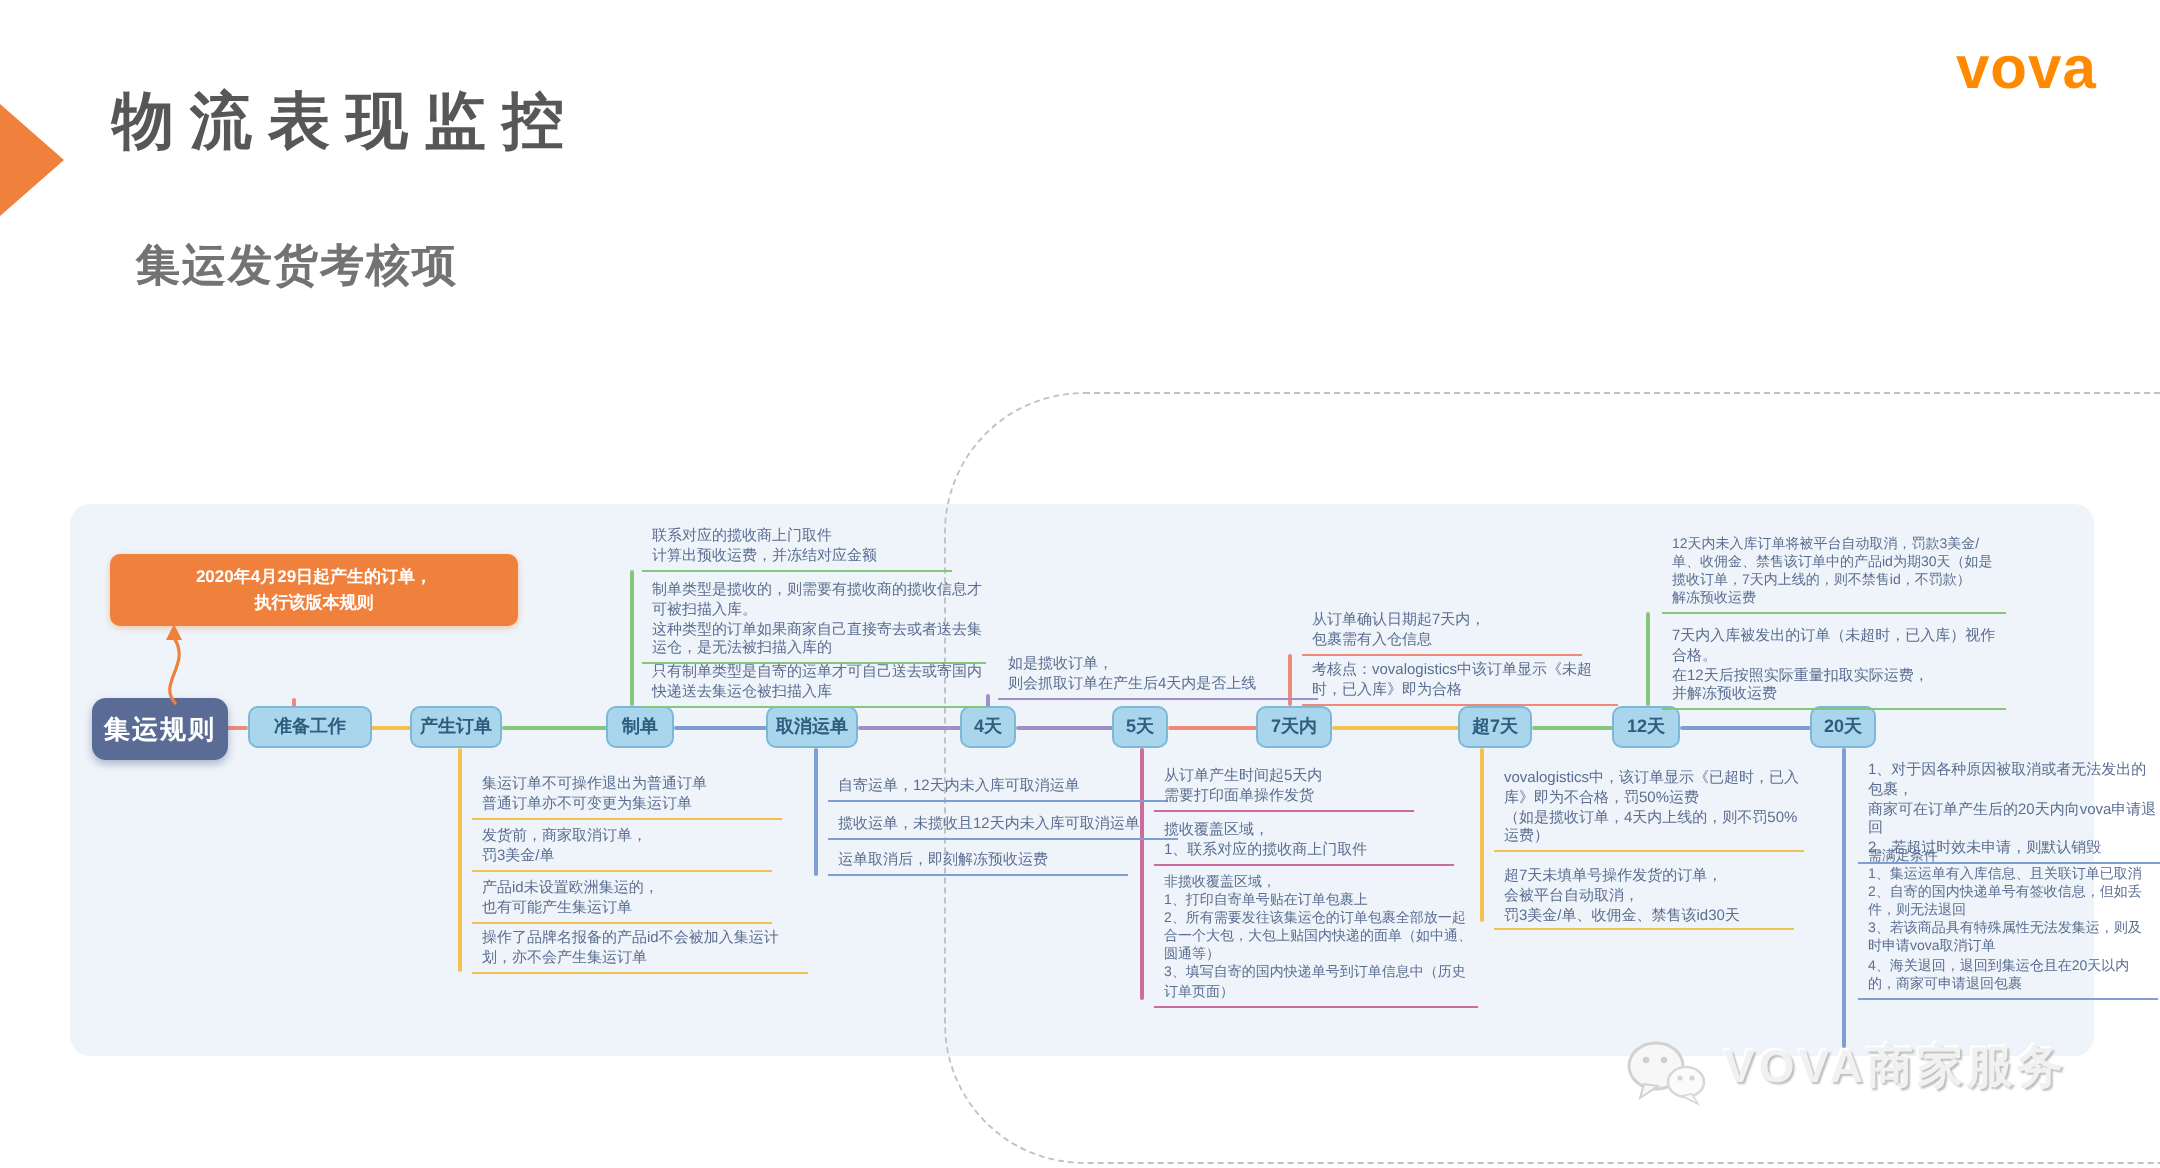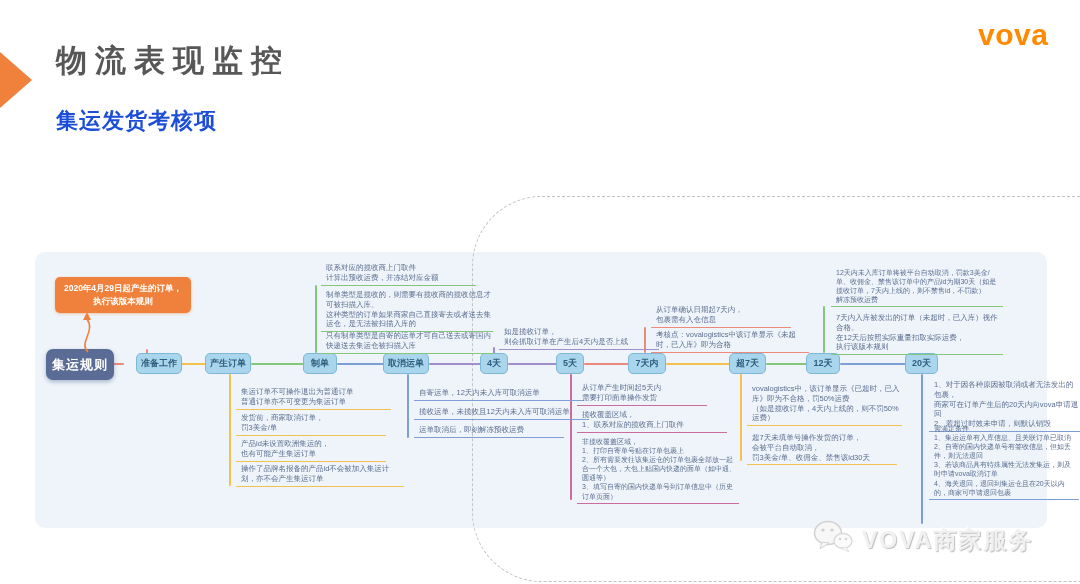--- a/index.html
+++ b/index.html
@@ -3,22 +3,22 @@
 <meta charset="utf-8">
 <style>
   html,body{margin:0;padding:0;background:#fff;}
   #stage{position:relative;width:1080px;height:584px;background:#fff;overflow:hidden;
          font-family:"Liberation Sans","DejaVu Sans",sans-serif;}
   
   .tri{position:absolute;left:0;top:52px;width:32px;height:56px;background:var(--accent-orange);
        clip-path:polygon(0 0,100% 50%,0 100%);}
   h1{position:absolute;left:56px;top:40px;margin:0;font-size:31px;letter-spacing:8px;
      color:#575757;font-weight:600;}
-  h2{position:absolute;left:56px;top:106px;margin:0;font-size:22px;letter-spacing:1px;
-     color:#1d4ed8;font-weight:bold;}
+  h2{position:absolute;left:56px;top:106px;margin:12px;font-size:22px;letter-spacing:1px;
+     color:#737373;font-weight:bold;}
   .logo{position:absolute;left:978px;top:18px;font-size:30px;font-weight:800;
         color:var(--logo-orange);letter-spacing:.5px;}
   
   .panel{position:absolute;left:35px;top:252px;width:1012px;height:276px;
          background:var(--panel-bg);border-radius:10px;}
   .dashed{position:absolute;left:472px;top:196px;width:700px;height:384px;
           border:1px dashed #c2c2c2;border-radius:70px;}
   
   .node{position:absolute;height:21px;background:var(--node-fill);
         border:1px solid var(--node-border);border-radius:5px;color:var(--node-text);
@@ -28,28 +28,28 @@
         border-radius:7px;color:#fff;font-size:13px;font-weight:bold;display:flex;
         align-items:center;justify-content:center;box-shadow:0 2px 4px rgba(90,107,150,.45);
         letter-spacing:1px;}
   .seg{position:absolute;top:363px;height:2px;border-radius:1px;}
   .vline{position:absolute;width:2px;border-radius:1px;}
   
   .note{position:absolute;font-size:7.5px;line-height:1.3;color:#5b6d91;
         white-space:pre-line;border-bottom:1.5px solid var(--c);
         padding:0 2px 2px 5px;box-sizing:border-box;}
   .note.small{font-size:7px;}
-  .callout{position:absolute;left:55px;top:277px;width:136px;height:36px;
+  .callout{position:absolute;left:55px;top:277px;width:204px;height:36px;
            background:var(--accent-orange);border-radius:5px;color:#fff;font-size:8.5px;
            font-weight:bold;display:flex;align-items:center;justify-content:center;
            text-align:center;white-space:pre-line;line-height:1.55;
            box-shadow:0 1px 3px rgba(240,129,60,.4);}
   .arrow-svg{position:absolute;left:70px;top:310px;}
   
-  .wm{position:absolute;left:812px;top:518px;display:flex;align-items:flex-end;gap:8px;}
+  .wm{position:absolute;left:812px;top:518px;display:flex;align-items:flex-start;gap:8px;}
   .wm-text{font-size:23px;font-weight:bold;letter-spacing:2px;color:#f1f1f1;
            text-shadow:1px 1px 1px #bdbdbd,-1px -1px 0 #ffffff;}
 </style>
 </head>
 <body>
 
 <div id="stage">
 
   <div class="tri"></div>
   <h1>物流表现监控</h1>
@@ -75,21 +75,21 @@
   <div class="vline" style="left:315px;top:285px;height:68px;background:var(--c-green)"></div>
   <div class="vline" style="left:407px;top:374px;height:64px;background:var(--c-blue)"></div>
   <div class="vline" style="left:493px;top:347px;height:7px;background:var(--c-purple)"></div>
   <div class="vline" style="left:570px;top:374px;height:126px;background:var(--c-pink)"></div>
   <div class="vline" style="left:644px;top:327px;height:26px;background:var(--c-salmon)"></div>
   <div class="vline" style="left:740px;top:374px;height:87px;background:var(--c-yellow)"></div>
   <div class="vline" style="left:823px;top:306px;height:47px;background:var(--c-green)"></div>
   <div class="vline" style="left:921px;top:374px;height:150px;background:var(--c-blue)"></div>
 
   <div class="root">集运规则</div>
-  <div class="node" style="left:136px;top:353px;width:46px">准备工作</div>
+  <div class="node" style="left:124px;top:353px;width:62px">准备工作</div>
   <div class="node" style="left:205px;top:353px;width:46px">产生订单</div>
   <div class="node" style="left:303px;top:353px;width:34px">制单</div>
   <div class="node" style="left:383px;top:353px;width:46px">取消运单</div>
   <div class="node" style="left:480px;top:353px;width:28px">4天</div>
   <div class="node" style="left:556px;top:353px;width:28px">5天</div>
   <div class="node" style="left:628px;top:353px;width:38px">7天内</div>
   <div class="node" style="left:729px;top:353px;width:37px">超7天</div>
   <div class="node" style="left:806px;top:353px;width:34px">12天</div>
   <div class="node" style="left:905px;top:353px;width:33px">20天</div>
 
@@ -138,21 +138,21 @@
   <div class="note" style="left:747px;top:384px;width:155px;--c:var(--c-yellow)">vovalogistics中，该订单显示《已超时，已入库》即为不合格，罚50%运费
 （如是揽收订单，4天内上线的，则不罚50%运费）</div>
   <div class="note" style="left:747px;top:433px;width:150px;--c:var(--c-yellow)">超7天未填单号操作发货的订单，
 会被平台自动取消，
 罚3美金/单、收佣金、禁售该id30天</div>
 
   <div class="note small" style="left:831px;top:268px;width:172px;--c:var(--c-green)">12天内未入库订单将被平台自动取消，罚款3美金/单、收佣金、禁售该订单中的产品id为期30天（如是揽收订单，7天内上线的，则不禁售id，不罚款）
 解冻预收运费</div>
   <div class="note" style="left:831px;top:313px;width:172px;--c:var(--c-green)">7天内入库被发出的订单（未超时，已入库）视作合格。
 在12天后按照实际重量扣取实际运费，
-执行该版本规则</div>
+并解冻预收运费</div>
 
   <div class="note" style="left:929px;top:380px;width:152px;--c:var(--c-blue)">1、对于因各种原因被取消或者无法发出的包裹，
 商家可在订单产生后的20天内向vova申请退回
 2、若超过时效未申请，则默认销毁</div>
   <div class="note small" style="left:929px;top:424px;width:150px;--c:var(--c-blue)">需满足条件
 1、集运运单有入库信息、且关联订单已取消
 2、自寄的国内快递单号有签收信息，但如丢件，则无法退回
 3、若该商品具有特殊属性无法发集运，则及时申请vova取消订单
 4、海关退回，退回到集运仓且在20天以内的，商家可申请退回包裹</div>
 

